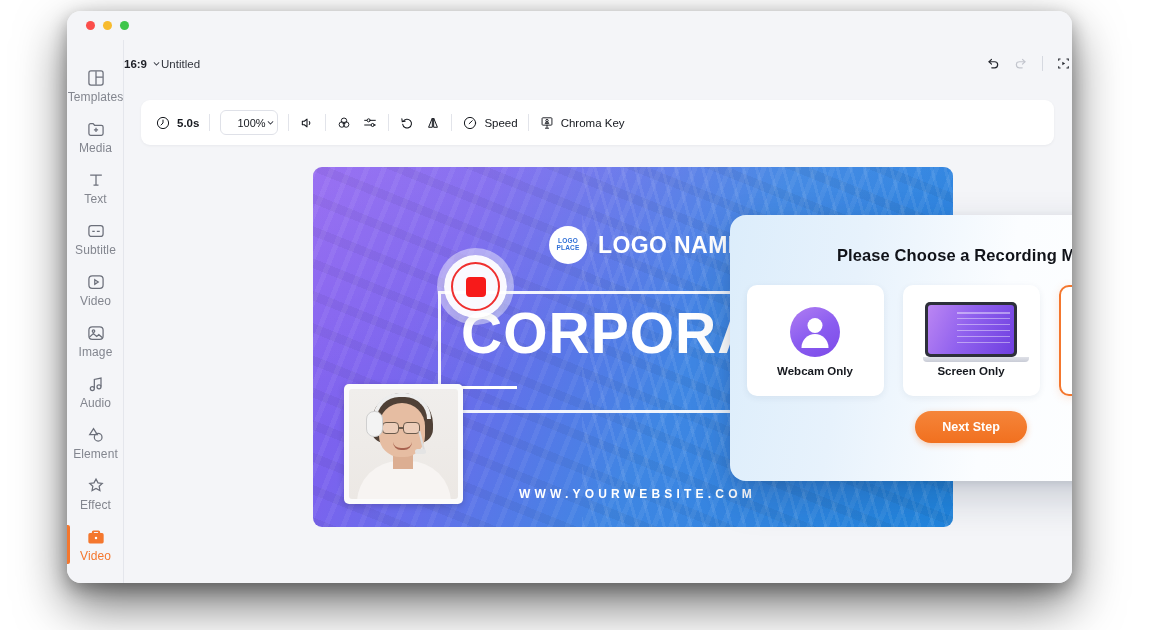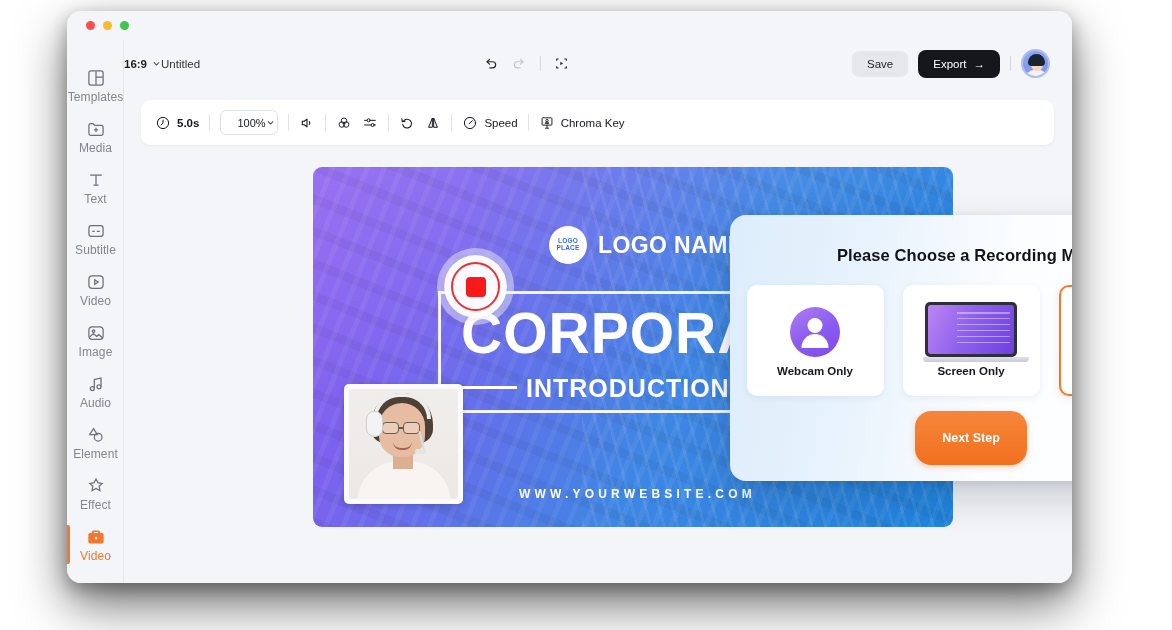--- a/index.html
+++ b/index.html
@@ -278,21 +278,21 @@
   .laptop .base {
     width: 106px; height: 5px; margin: 0 auto;
     background: linear-gradient(180deg,#dfe1e8,#c9ccd6);
     border-radius: 0 0 4px 4px;
   }
   #next-step {
     display:block; margin: 15px auto 0;
     background: linear-gradient(180deg,#f5853a,#f1701f);
     color:#fff; border:none; font-family: inherit;
     font-size: 12.5px; font-weight: bold;
-    padding: 20px 27px; border-radius: 16px; cursor:pointer;
+    padding: 9px 27px; border-radius: 16px; cursor:pointer;
     box-shadow: 0 2px 6px rgba(241,112,31,0.32);
   }
 </style>
 </head>
 <body>
 
 <div id="app-window">
 
   <div id="titlebar">
     <div class="tl" id="tl-close"></div>
@@ -427,33 +427,20 @@
         </span>
       <span class="tb-divider"></span>
       <span class="tb-icon">
           <svg viewBox="0 0 24 24" fill="none" stroke="currentColor" stroke-width="1.5">
             <path d="M18.8 8.2V5.6h-2.6M5.2 8.2V5.6h2.6M18.8 15.8v2.6h-2.6M5.2 15.8v2.6h2.6"></path>
             <path d="M10.3 9.4l4 2.6-4 2.6z" fill="currentColor" stroke="none"></path>
           </svg>
         </span>
     </div>
 
-    <div id="topbar-right">
-      <button id="save-btn">Save</button>
-      <button id="export-btn">
-        <span>Export</span>
-        <span>→</span>
-      </button>
-      <span class="tb-divider"></span>
-      <div id="avatar">
-        <div class="a-body"></div>
-        <div class="a-face"></div>
-        <div class="a-hair"></div>
-      </div>
-    </div>
   </div>
 
   <div id="toolstrip">
     <div class="ts-item">
       <span class="ts-ico">
           <svg viewBox="0 0 24 24" fill="none" stroke="#15181e" stroke-width="1.5">
             <circle cx="12" cy="12" r="8.4"></circle>
             <path d="M12 7.6V12l-3 3" stroke-linecap="round"></path>
           </svg>
         </span>
@@ -544,21 +531,20 @@
         <div id="logo-badge">
           <span>LOGO</span>
           <span>PLACE</span>
         </div>
         <div id="logo-name">LOGO NAME</div>
       </div>
 
       <div id="title-frame"></div>
       <div id="headline">CORPORATE</div>
       <div id="sub-dash"></div>
-      <div id="subline">INTRODUCTION</div>
       <div id="website">WWW.YOURWEBSITE.COM</div>
 
       <div id="pip">
         <div class="pip-inner">
           <div class="p-shoulder"></div>
           <div class="p-neck"></div>
           <div class="p-hair"></div>
           <div class="p-face"></div>
           <div class="p-glass-l"></div>
           <div class="p-glass-r"></div>

